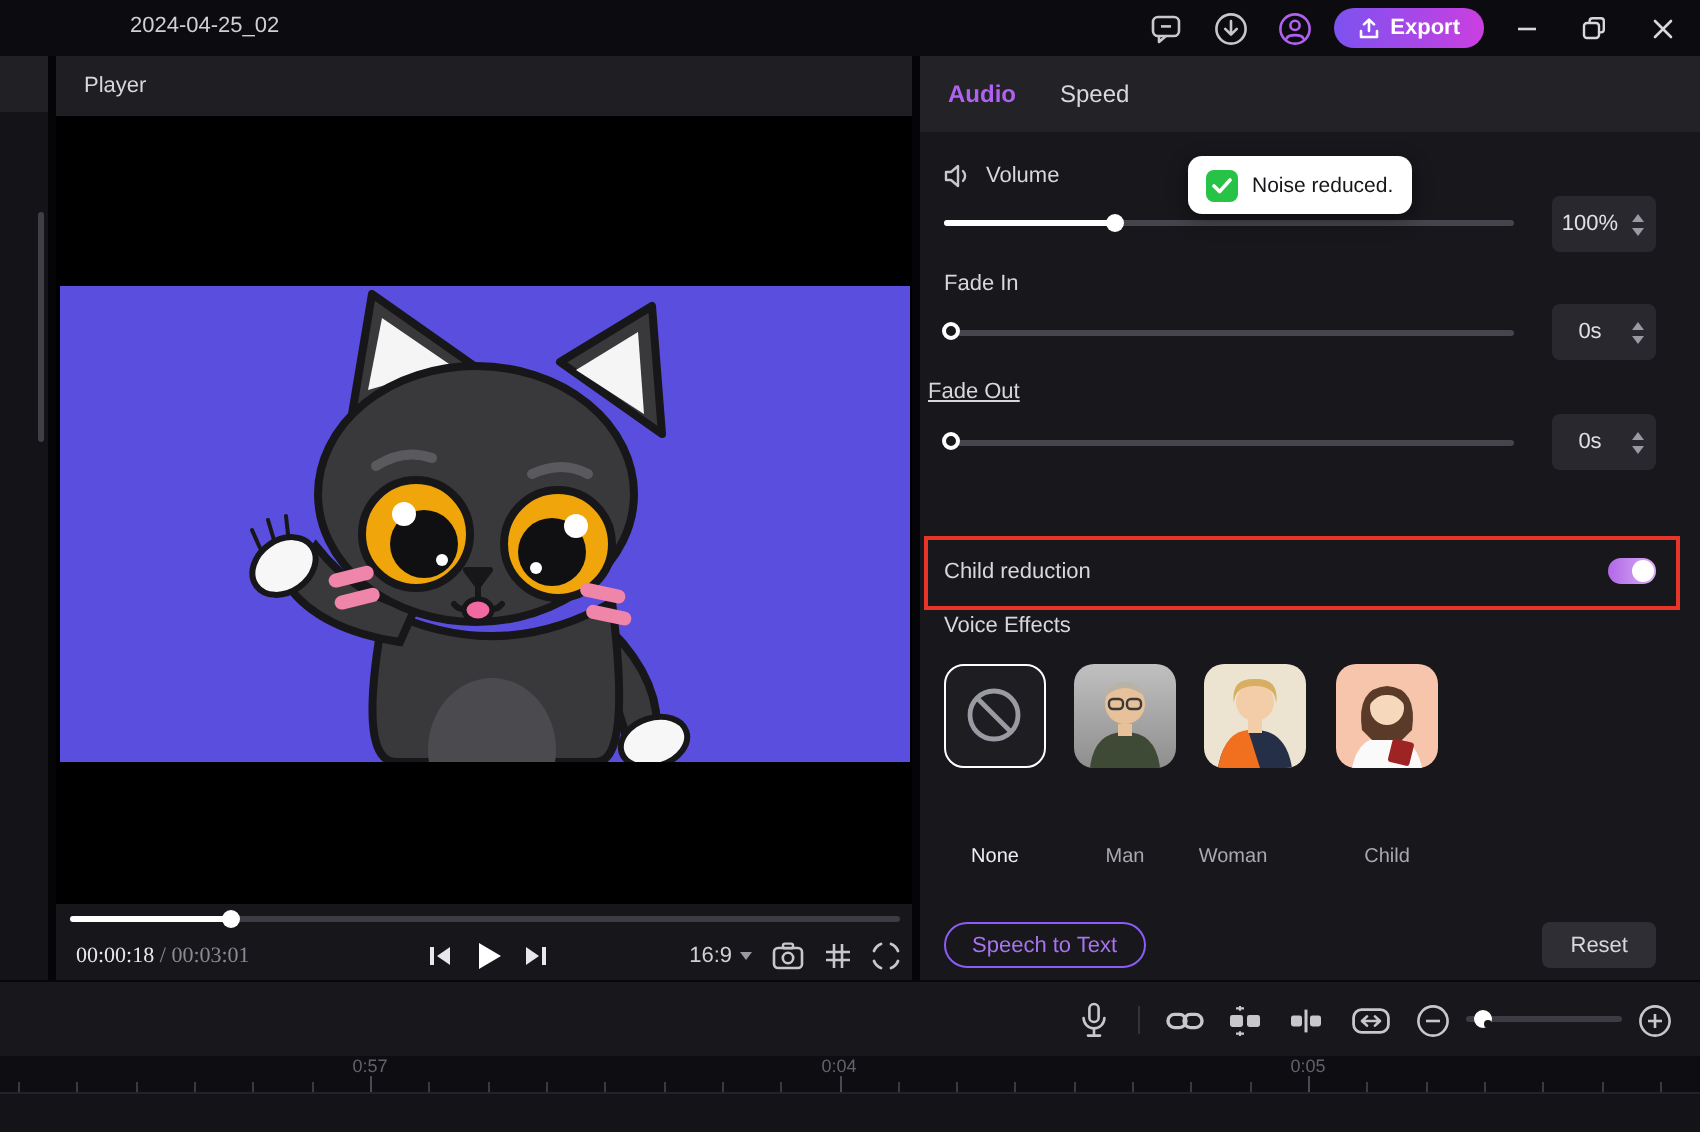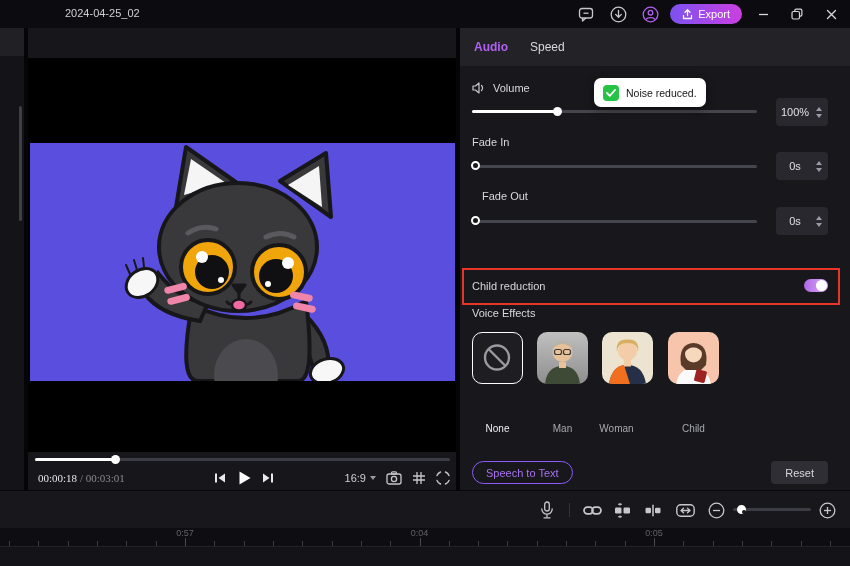--- a/index.html
+++ b/index.html
@@ -8,21 +8,21 @@
             font-family:"Liberation Sans", sans-serif; color:#e8e8ea; }
 
   
   .titlebar { position:absolute; left:0; top:0; width:850px; height:28px; background:#0c0c10;
               display:flex; align-items:center; }
   .tb-title { position:absolute; left:65px; top:7px; font-size:11px; color:#cfcfd4; }
   .tb-right { position:absolute; right:6px; top:0; height:28px; display:flex; align-items:center; gap:8px; }
   .tb-icon { width:24px; height:22px; display:flex; align-items:center; justify-content:center; cursor:pointer; }
   .export-btn { height:20px; padding:0 12px; border-radius:11px; border:none; cursor:pointer;
                 background:linear-gradient(90deg,#7c52f0,#cb3fe0); color:#fff; font-size:11px;
-                display:flex; align-items:center; gap:5px; font-family:"Liberation Sans",sans-serif; }
+                display:flex; align-items:center; gap:5px; font-family:"Liberation Sans",sans-serif;font-weight:bold; }
   .winctl { width:26px; height:22px; display:flex; align-items:center; justify-content:center; cursor:pointer; }
 
   
   .left-strip { position:absolute; left:0; top:28px; width:24px; height:462px; background:#131318; }
   .left-strip-header { position:absolute; left:0; top:0; width:24px; height:28px; background:#202025; }
   .left-scrollbar { position:absolute; left:19px; top:78px; width:3px; height:115px; background:#3f3f46; border-radius:2px; }
 
   
   .player-panel { position:absolute; left:28px; top:28px; width:428px; height:462px; background:#16161b; }
   .player-header { position:absolute; left:0; top:0; width:428px; height:30px; background:#1e1e23;
@@ -165,20 +165,23 @@
       </div>
     </div>
   </div>
 
   <div class="left-strip">
     <div class="left-strip-header"></div>
     <div class="left-scrollbar"></div>
   </div>
 
   <div class="player-panel">
+    <div class="player-header">
+      <span>Player</span>
+    </div>
 
     <div class="video-stage">
       <div class="video-frame">
         <svg width="425" height="238" viewBox="0 0 425 238">
           <rect width="425" height="238" fill="#5a4ede"></rect>
 
           <path d="M268 165 Q 302 195 298 226 L 284 236 Q 283 205 256 180 Z" fill="#39393c" stroke="#17171a" stroke-width="4"></path>
           <ellipse cx="297" cy="228" rx="17" ry="12" fill="#f7f7f7" stroke="#17171a" stroke-width="3" transform="rotate(-18 297 228)"></ellipse>
 
           <path d="M162 162 Q 148 238 168 238 L 268 238 Q 286 238 276 158 Q 220 190 162 162 Z" fill="#39393c" stroke="#17171a" stroke-width="4"></path>
@@ -322,21 +325,21 @@
       <div class="knob ring" style="left:-1px;"></div>
     </div>
     <div class="value-box" style="left:316px; top:124px;">
       <span class="val">0s</span>
       <span class="stepper">
           <span class="arr-up"></span>
           <span class="arr-dn"></span>
         </span>
     </div>
 
-    <div class="sec-label" style="left:22px; top:162px;">Fade Out</div>
+    <div class="sec-label" style="left:4px; top:162px;text-decoration:underline;">Fade Out</div>
     <div class="slider" style="left:12px; top:192px; width:285px;">
       <div class="knob ring" style="left:-1px;"></div>
     </div>
     <div class="value-box" style="left:316px; top:179px;">
       <span class="val">0s</span>
       <span class="stepper">
           <span class="arr-up"></span>
           <span class="arr-dn"></span>
         </span>
     </div>

